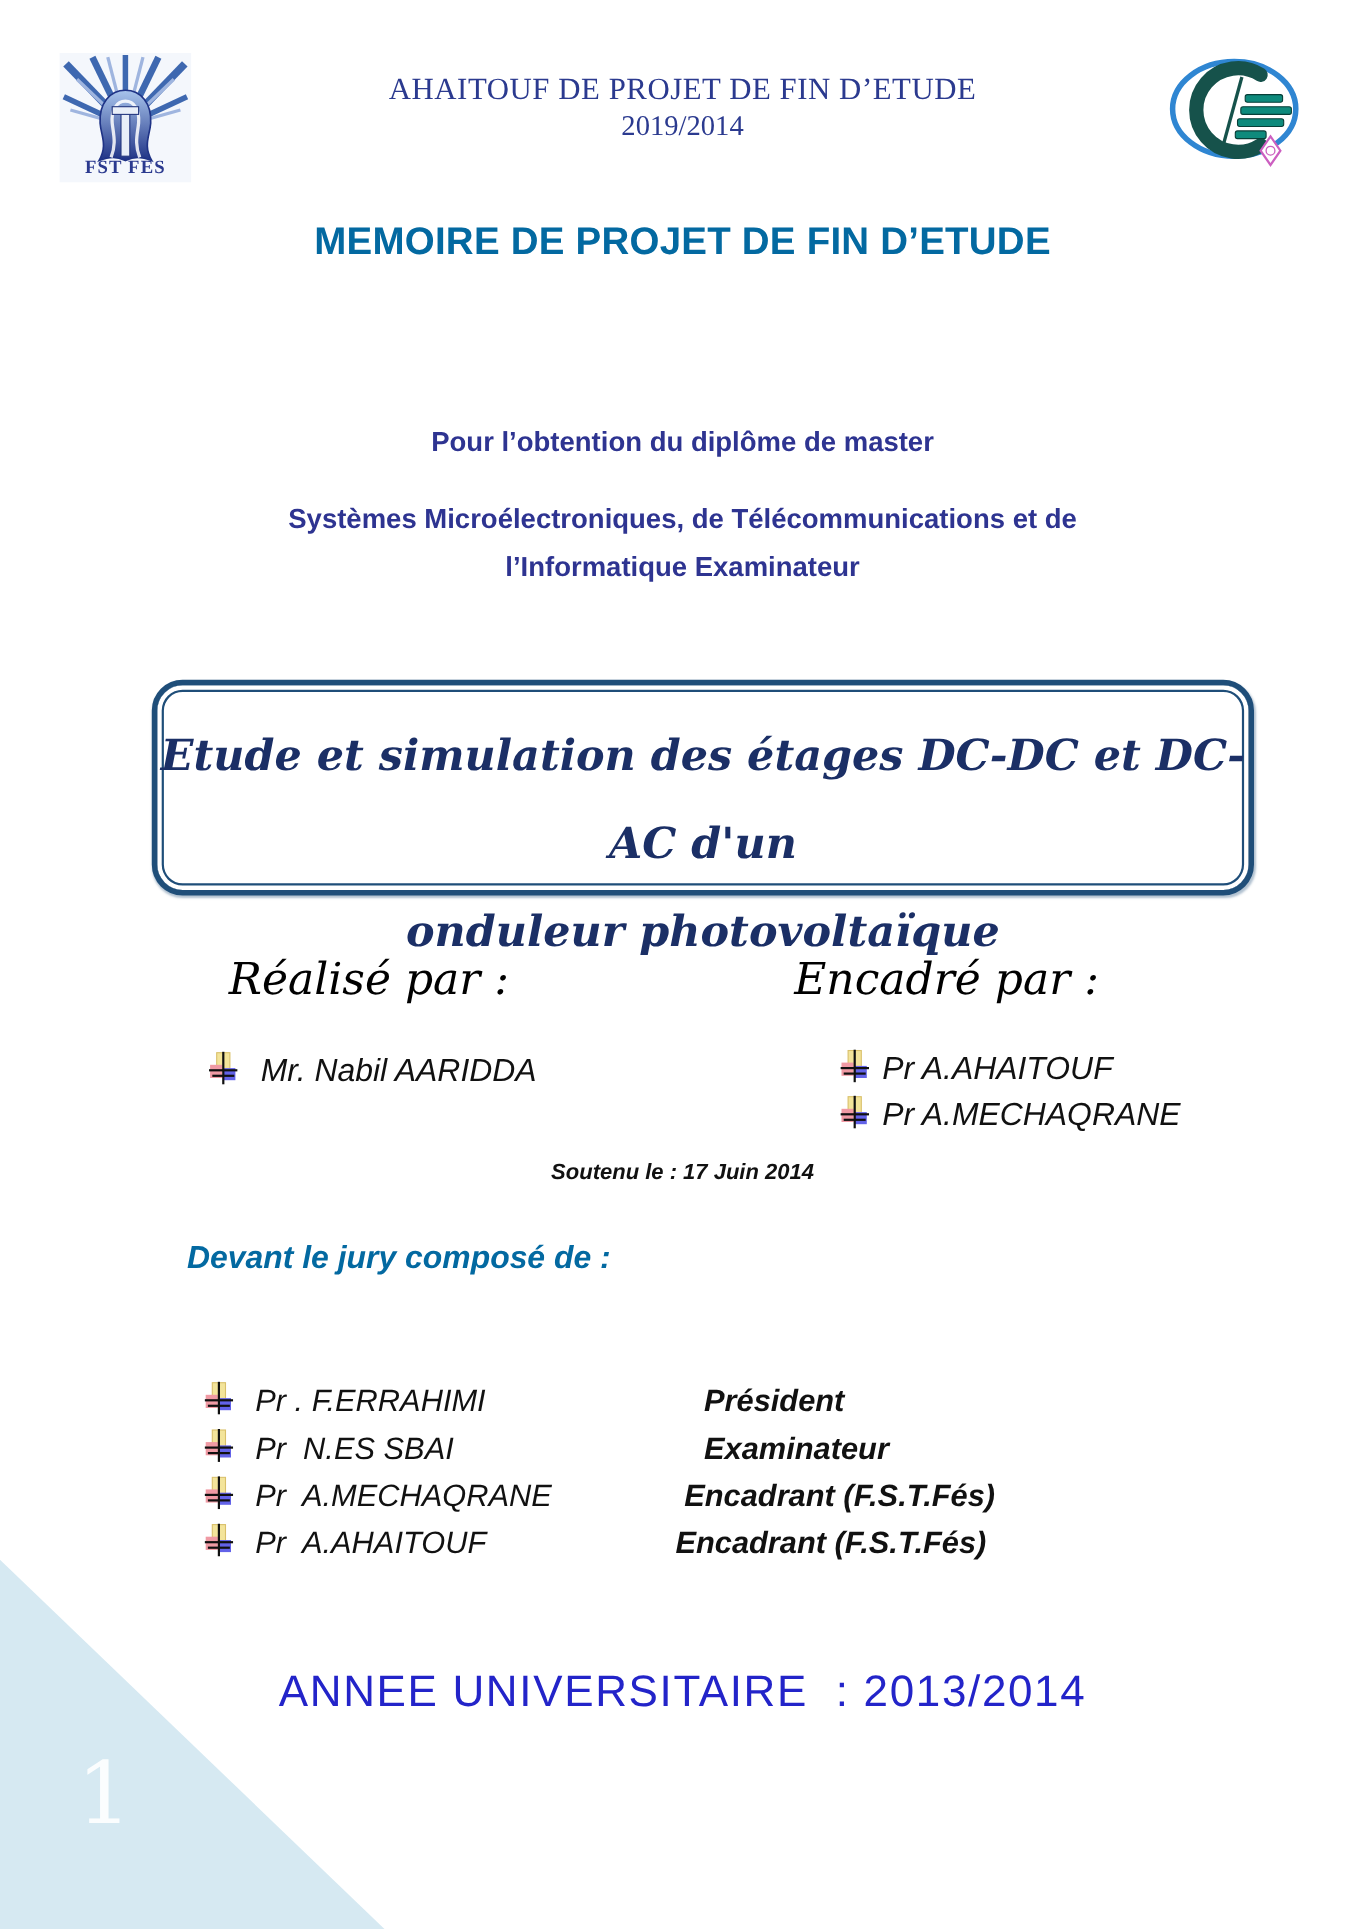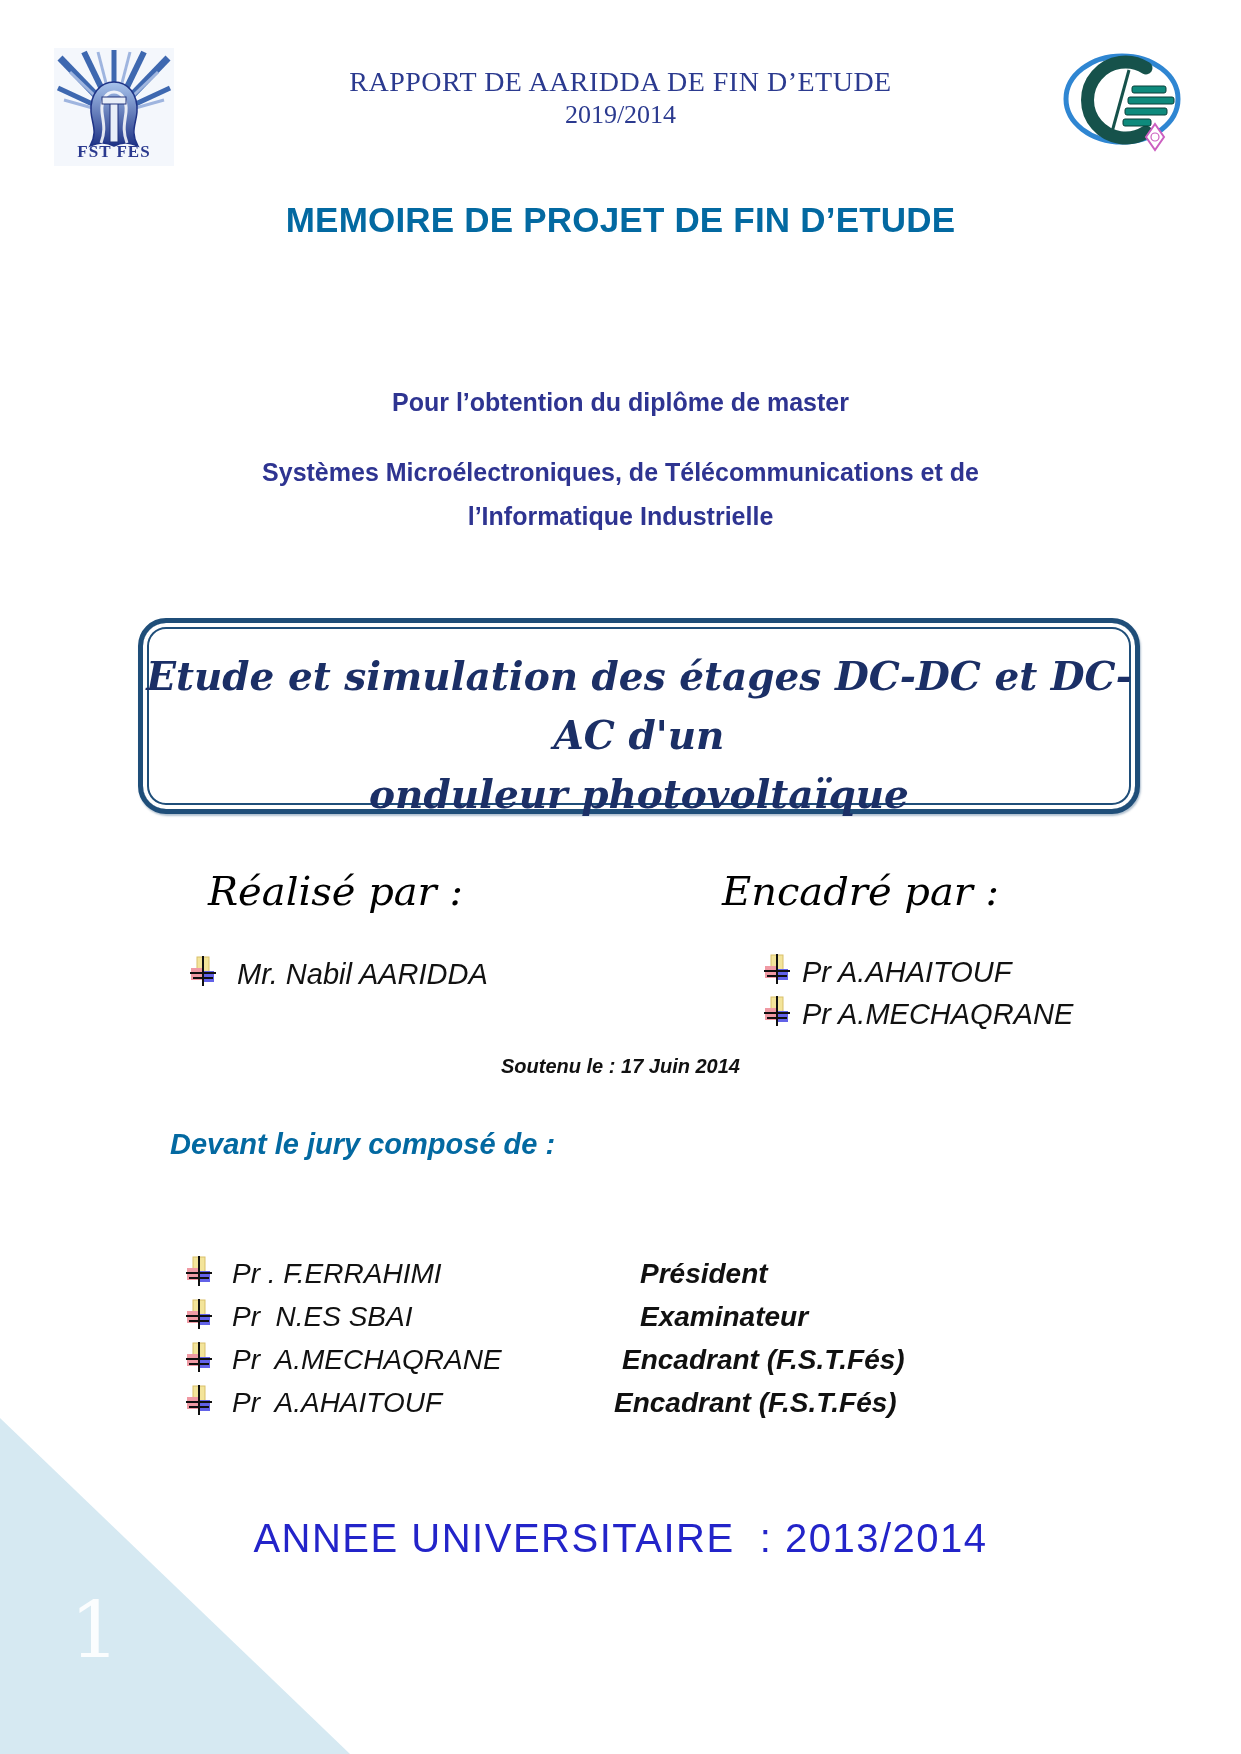--- a/index.html
+++ b/index.html
@@ -34,21 +34,21 @@
   
   #title-box{
     left:138px;top:618px;width:1002px;height:196px;box-sizing:border-box;
     background:#fff;border:5px solid #1F4E79;border-radius:28px;
     box-shadow:inset 0 0 0 4px #ffffff, inset 0 0 0 6px #1F4E79, 1px 2px 2px rgba(31,78,121,.35);
   }
   #title-text{
     position:absolute;left:0;top:24px;width:100%;text-align:center;
     font-family:"DejaVu Serif","Liberation Serif",serif;
     font-style:italic;font-weight:bold;color:#1B2F66;
-    font-size:39px;line-height:59px;
+    font-size:39px;line-height:80px;
   }
 
   
   .script{font-family:"DejaVu Serif","Liberation Serif",serif;font-style:italic;color:#000;}
   #realise{left:208px;top:868px;font-size:40px;}
   #encadre{left:722px;top:868px;font-size:40px;}
 
   .name{font-style:italic;font-size:29px;color:#111;white-space:pre;}
   .bullet{width:26px;height:30px;}
 
@@ -102,21 +102,21 @@
           <path d="M60 66 L110 52"></path>
       </g>
       <path d="M36 98 C44 84 38 76 37 64 C36 46 46 34 60 34 C74 34 84 46 83 64 C82 76 76 84 84 98 C74 94 68 94 60 98 C52 94 46 94 36 98 Z" fill="url(#lg1)" stroke="#1F3386" stroke-width="1.5"></path>
       <path d="M47 95 C52 82 49 74 48 64 C47 52 52 44 60 44 C68 44 73 52 72 64 C71 74 68 82 73 95" fill="none" stroke="#ffffff" stroke-width="3" opacity="0.85"></path>
       <rect x="56" y="52" width="8" height="42" fill="#E8EEF8" stroke="#24377f" stroke-width="1"></rect>
       <rect x="48" y="49" width="24" height="7" fill="#E8EEF8" stroke="#24377f" stroke-width="1"></rect>
     </svg>
     <div id="left-logo-label">FST FES</div>
   </div>
 
-  <div class="abs centered hdr-serif" id="hdr-title">RAPPORT DE AARIDDA DE FIN D’ETUDE</div>
+  <div class="abs centered hdr-serif" id="hdr-title">AHAITOUF DE PROJET DE FIN D’ETUDE</div>
   <div class="abs centered hdr-serif" id="hdr-year">2019/2014</div>
 
   <div class="abs logo-box" id="right-logo">
     <svg width="124" height="100" viewBox="0 0 124 100">
       <ellipse cx="60" cy="47" rx="56" ry="43" fill="none" stroke="#2F86D2" stroke-width="5"></ellipse>
       <path d="M84 16 A38 38 0 1 0 84 80" fill="none" stroke="#16524B" stroke-width="13" stroke-linecap="round"></path>
       <path d="M67 18 L50 80" stroke="#16524B" stroke-width="3"></path>
       <g fill="#0E8A7C" stroke="#083F38" stroke-width="1">
         <rect x="70" y="34" width="34" height="7" rx="2"></rect>
         <rect x="66" y="45" width="46" height="7" rx="2"></rect>
@@ -126,21 +126,21 @@
       <path d="M93 72 L102 85 L93 98 L84 85 Z" fill="#ffffff" stroke="#CC5FC0" stroke-width="2"></path>
       <circle cx="93" cy="85" r="4" fill="none" stroke="#CC5FC0" stroke-width="1.2"></circle>
     </svg>
   </div>
 
   <div class="abs centered" id="memoire">MEMOIRE DE PROJET DE FIN D’ETUDE</div>
 
   <div class="abs centered degree" id="degree1">Pour l’obtention du diplôme de master</div>
   <div class="abs centered degree" id="degree23">
     <div>Systèmes Microélectroniques, de Télécommunications et de</div>
-    <div>l’Informatique Industrielle</div>
+    <div>l’Informatique Examinateur</div>
   </div>
 
   <div class="abs" id="title-box">
     <div id="title-text">
       <div>Etude et simulation des étages DC-DC et DC-AC d'un</div>
       <div>onduleur photovoltaïque</div>
     </div>
   </div>
 
   <div class="abs script" id="realise">Réalisé par :</div>

